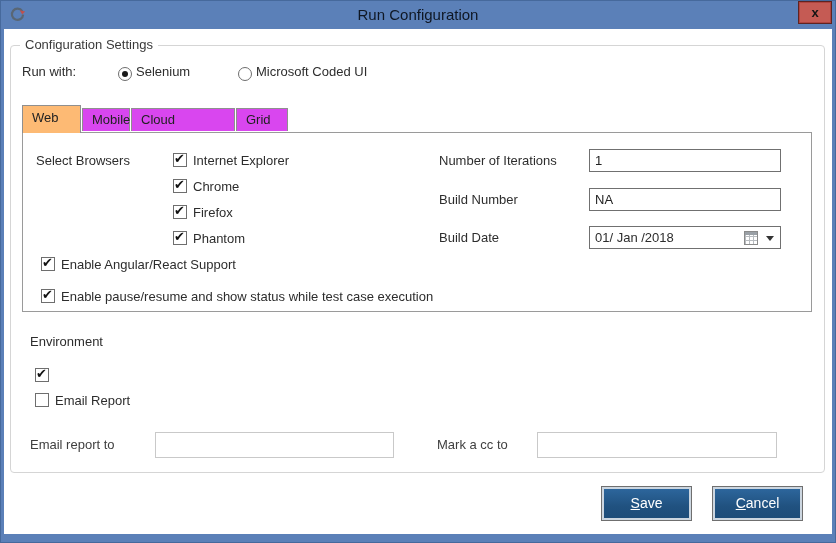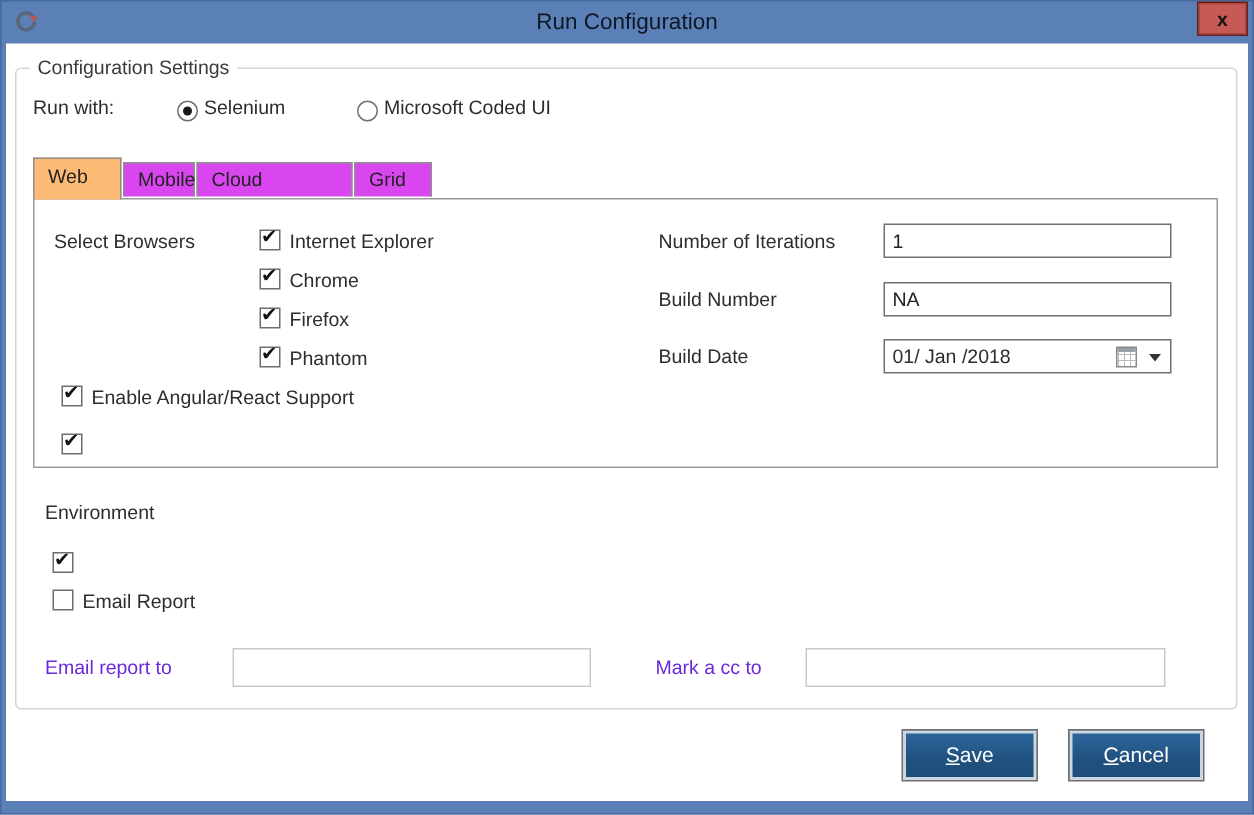--- a/index.html
+++ b/index.html
@@ -75,21 +75,21 @@
                 border-top:5px solid #333; }
 
   
   .select { position:absolute; left:151px; top:301px; width:184px; height:25px;
             border:1px solid #707070; background:#fff; cursor:pointer; }
   .select .sval { position:absolute; left:6px; top:4px; }
   .chevron { position:absolute; right:10px; top:7px; width:7px; height:7px;
              border-right:1.6px solid #444; border-bottom:1.6px solid #444;
              transform:rotate(45deg); }
 
-  .disabled-lbl { color:#6d28d9; }
+  .disabled-lbl { color:#404040; }
   .dinput { position:absolute; top:403px; height:26px; border:1px solid #c9c9c9;
             font:13px "Liberation Sans", sans-serif; padding-left:5px; color:#555; }
 
   
   .btn { position:absolute; top:457px; width:91px; height:35px;
          border:1px solid #6f6f6f;
          background:linear-gradient(180deg,#2e689f 0%, #20517f 60%, #1d4c79 100%);
          box-shadow: inset 0 0 0 2px #ccd6e0;
          color:#ffffff; font-size:14px; text-align:center; line-height:33px; cursor:pointer; }
   .btn .u { text-decoration:underline; }
@@ -163,20 +163,21 @@
       </div>
 
       <div class="checkbox on" style="left:18px; top:124px;">
           <span class="mark">✔</span>
         </div>
       <div class="lbl" style="left:38px; top:124px;">Enable Angular/React Support</div>
 
       <div class="checkbox on" style="left:18px; top:156px;">
           <span class="mark">✔</span>
         </div>
+      <div class="lbl" style="left:38px; top:156px;">Enable pause/resume and show status while test case execution</div>
     </div>
 
     <div class="lbl" style="left:26px; top:305px;">Environment</div>
 
     <div class="checkbox on" style="left:31px; top:339px;">
         <span class="mark">✔</span>
       </div>
 
     <div class="checkbox" style="left:31px; top:364px;"></div>
     <div class="lbl" style="left:51px; top:364px;">Email Report</div>

